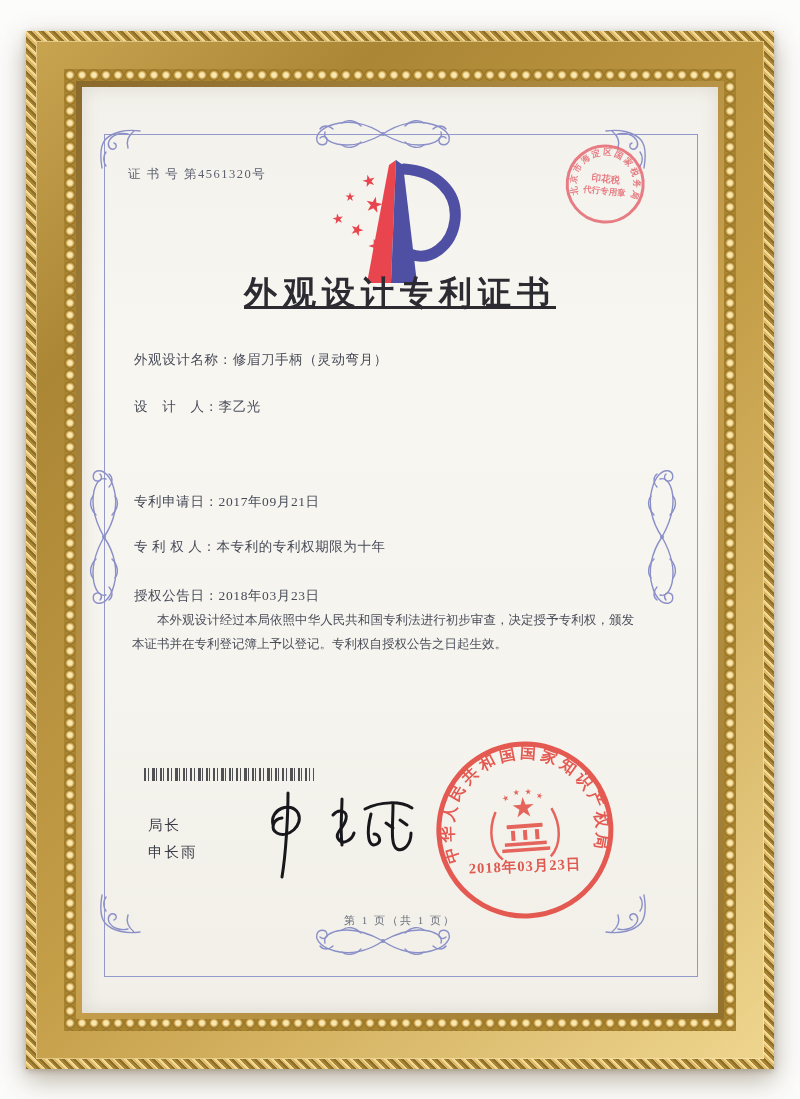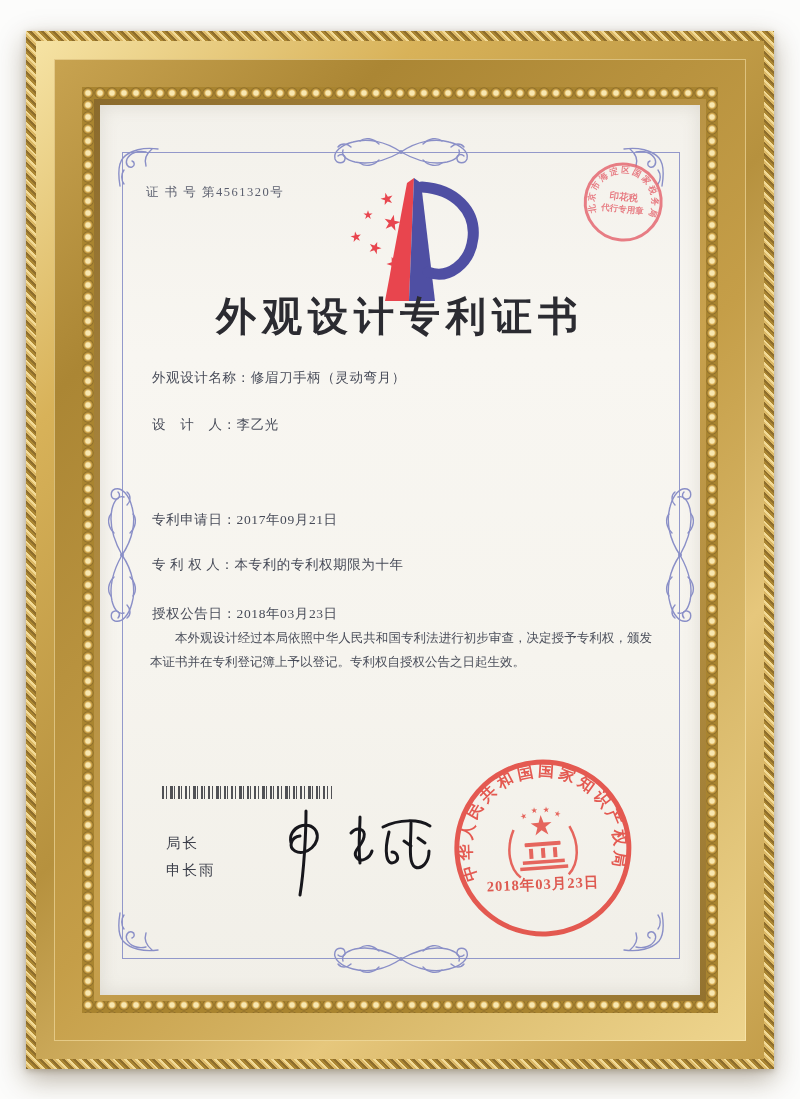--- a/index.html
+++ b/index.html
@@ -3,21 +3,21 @@
 <meta charset="utf-8">
 <style>
   html,body{margin:0;padding:0;}
   body{width:800px;height:1099px;background:#fcfcfb;font-family:"Liberation Serif","DejaVu Serif",serif;}
   .stage{position:relative;width:800px;height:1099px;overflow:hidden;}
 
   
   .frame{position:absolute;left:26px;top:31px;width:748px;height:1038px;box-sizing:border-box;
     padding:10px;box-shadow:0 10px 26px rgba(70,50,15,.38), 0 2px 6px rgba(70,50,15,.25);
     background:repeating-linear-gradient(45deg,#8f6e2c 0 2px,#dcb967 2px 4px,#f2da96 4px 6px,#ab8632 6px 8px);}
-  .band1{width:100%;height:100%;box-sizing:border-box;padding:18px;
+  .band1{width:100%;height:100%;box-sizing:border-box;
     background:linear-gradient(135deg,#f6e3a4 0%,#d8b259 22%,#b6913e 48%,#e6c77c 74%,#c49e4a 100%);}
   .band2{width:100%;height:100%;box-sizing:border-box;padding:28px;
     background:linear-gradient(315deg,#eed58e 0%,#c59e48 45%,#ab8634 80%,#c8a350 100%);
     box-shadow:inset 0 0 0 1px rgba(255,240,190,.5);}
   .band3{width:100%;height:100%;box-sizing:border-box;padding:12px;background-color:#a9842f;
     background-image:radial-gradient(circle at 6px 6px,#f8e7b0 0 2.2px,#cfa54b 3.6px,#8f6f2a 5.2px,rgba(0,0,0,0) 6px);
     background-size:12px 12px;}
   .band4{width:100%;height:100%;box-sizing:border-box;padding:6px;
     background:linear-gradient(135deg,#8a6a2c,#c9a24e 55%,#93722e);}
 
@@ -26,22 +26,22 @@
     background:linear-gradient(180deg,#f3f1eb 0%,#f8f6f1 28%,#f6f4ee 62%,#f1efe8 100%);
     box-shadow:inset 0 0 18px rgba(120,110,90,.18);}
   .abs{position:absolute;}
 
   .blue-border{left:22px;top:47px;right:20px;bottom:36px;border:1.5px solid #8188c4;opacity:.85;}
   .orn{color:#8a8fc7;}
   .orn svg{display:block;}
 
   .cert-no{left:46px;top:79px;font-size:12.5px;letter-spacing:1.5px;color:#5a5e6d;}
 
-  .title{left:0;right:0;top:184px;text-align:center;font-size:40px;font-weight:700;
-    letter-spacing:6px;color:#2b2b31;}
+  .title{left:0;right:0;top:184px;text-align:center;font-size:33px;font-weight:700;
+    letter-spacing:6px;color:#2b2b31;text-decoration:underline;}
 
   .field{left:52px;font-size:13.5px;color:#474b58;letter-spacing:.6px;white-space:nowrap;}
   .f1{top:264px}.f2{top:311px}.f3{top:358px}.f4{top:406px}.f5{top:451px}.f6{top:500px}
 
   .paras{left:50px;top:521px;width:502px;font-size:12.5px;line-height:24px;color:#4a4e5a;
     text-align:justify;}
   .paras p{margin:0 0 3px 0;text-indent:2em;}
 
   .barcode{left:62px;top:681px;width:170px;height:13px;
     background:repeating-linear-gradient(90deg,#33343a 0 2px,rgba(0,0,0,0) 2px 4px,#33343a 4px 5px,rgba(0,0,0,0) 5px 8px,#33343a 8px 11px,rgba(0,0,0,0) 11px 12px,#33343a 12px 13px,rgba(0,0,0,0) 13px 16px,#33343a 16px 18px,rgba(0,0,0,0) 18px 19px,#33343a 19px 20px,rgba(0,0,0,0) 20px 23px);
@@ -221,20 +221,21 @@
                     <rect x="10" y="0" width="4" height="10"></rect>
                     <rect x="-21" y="12" width="42" height="3.5"></rect>
                     <rect x="-24" y="18" width="48" height="3.5"></rect>
                     <path d="M-28,-20 C-37,-2 -35,18 -24,28" stroke="#e2453c" stroke-width="2.5" fill="none"></path>
                     <path d="M28,-20 C37,-2 35,18 24,28" stroke="#e2453c" stroke-width="2.5" fill="none"></path>
                   </g>
                 </svg>
               </div>
               <div class="abs seal-date">2018年03月23日</div>
 
+              <div class="abs footer">第 1 页（共 1 页）</div>
 
             </div>
           </div>
         </div>
       </div>
     </div>
   </div>
 </div>
 
 </body></html>

